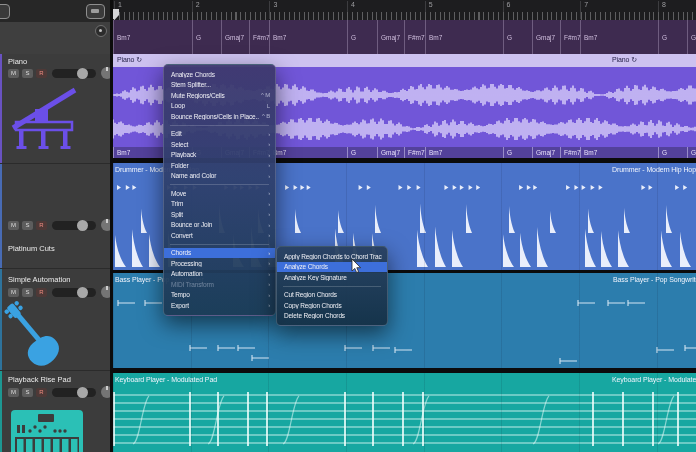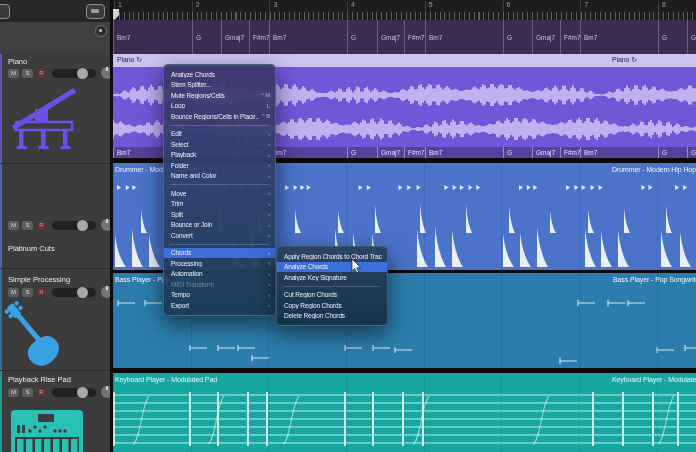--- a/index.html
+++ b/index.html
@@ -140,21 +140,21 @@
         <div class="msr rec">R</div>
         <div class="slider">
             <div class="thumb"></div>
           </div>
         <div class="knob"></div>
       </div>
     </div>
 
     <div class="track-head" id="th-simple">
       <div class="t-color" style="background:#2c7dad"></div>
-      <div class="t-name">Simple Processing</div>
+      <div class="t-name">Simple Automation</div>
       <div class="controls">
         <div class="msr">M</div>
         <div class="msr">S</div>
         <div class="msr rec">R</div>
         <div class="slider">
             <div class="thumb"></div>
           </div>
         <div class="knob"></div>
       </div>
       <svg class="t-icon" width="64" height="82" viewBox="0 0 64 82">

